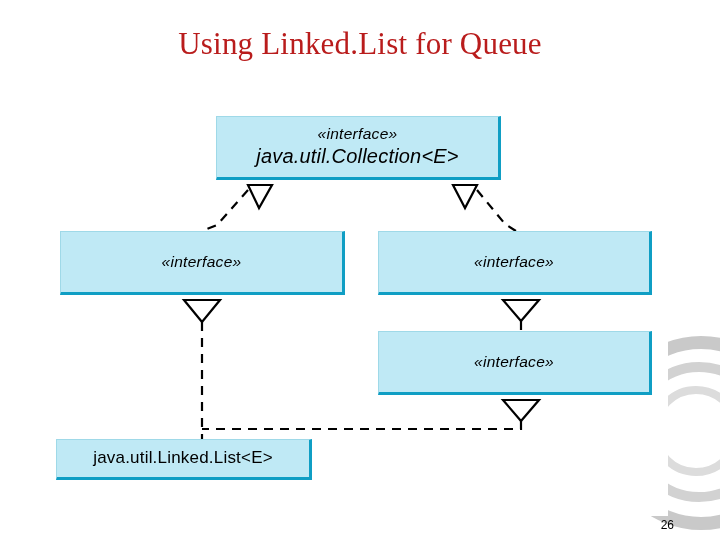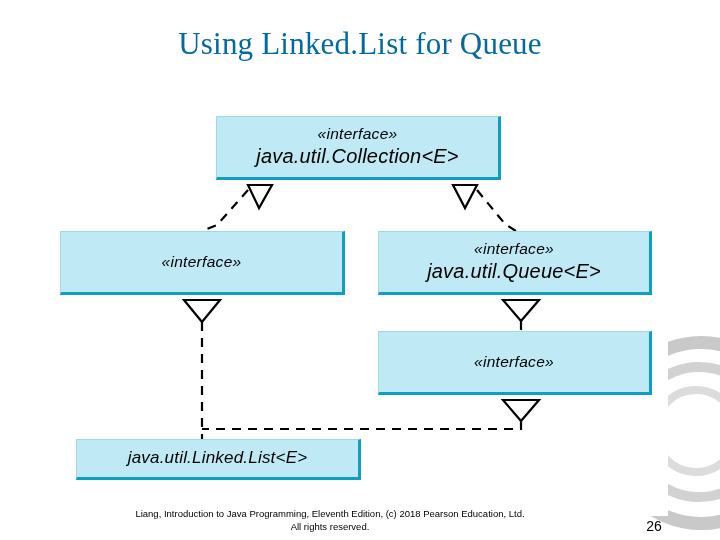--- a/index.html
+++ b/index.html
@@ -22,21 +22,21 @@
     overflow: hidden;
   }
   #title {
     position: absolute;
     left: 0;
     top: 26px;
     width: 720px;
     text-align: center;
     font-family: "Liberation Serif", serif;
     font-size: 31px;
-    color: #0369a1;
+    color: #b91c1c;
     letter-spacing: 0.2px;
     white-space: nowrap;
   }
   
   .swirl {
     position: absolute;
     border-radius: 50%;
     border-style: solid;
     border-color: #c7c7c7;
   }
@@ -99,21 +99,21 @@
     font-size: 20px;
     letter-spacing: 0.2px;
   }
   .uml-box.concrete {
     font-style: normal;
   }
   #box-collection { left: 216px; top: 116px; width: 285px; height: 64px; }
   #box-list       { left: 60px;  top: 231px; width: 285px; height: 64px; }
   #box-queue      { left: 378px; top: 231px; width: 274px; height: 64px; }
   #box-deque      { left: 378px; top: 331px; width: 274px; height: 64px; }
-  #box-linkedlist { left: 76px;  top: 439px; width: 285px; height: 41px; font-style: italic; }
+  #box-linkedlist { left: 56px;  top: 439px; width: 256px; height: 41px; }
   #box-linkedlist .name { font-size: 17px; }
 
   svg#wires {
     position: absolute;
     left: 0; top: 0;
     width: 720px;
     height: 540px;
   }
   
   #footer {
@@ -124,22 +124,22 @@
     text-align: center;
     font-size: 9.5px;
     color: #000000;
     line-height: 1.35;
   }
   #page-number {
     position: absolute;
     left: 634px;
     top: 518px;
     width: 40px;
-    text-align: center;
-    font-size: 14px;
+    text-align: right;
+    font-size: 12px;
     color: #000000;
   }
 </style>
 </head>
 <body>
 
 <div id="slide">
 
   <div id="swirl-outer" class="swirl"></div>
   <div id="swirl-mid" class="swirl"></div>
@@ -180,31 +180,26 @@
     <span class="stereo">«interface»</span>
     <span class="name">java.util.Collection&lt;E&gt;</span>
   </div>
 
   <div id="box-list" class="uml-box">
     <span class="stereo">«interface»</span>
   </div>
 
   <div id="box-queue" class="uml-box">
     <span class="stereo">«interface»</span>
-    <span class="name">java.util.Queue&lt;E&gt;</span>
   </div>
 
   <div id="box-deque" class="uml-box">
     <span class="stereo">«interface»</span>
   </div>
 
   <div id="box-linkedlist" class="uml-box concrete">
     <span class="name">java.util.Linked.List&lt;E&gt;</span>
   </div>
 
-  <div id="footer">
-    <div>Liang, Introduction to Java Programming, Eleventh Edition, (c) 2018 Pearson Education, Ltd.</div>
-    <div>All rights reserved.</div>
-  </div>
 
   <div id="page-number">26</div>
 
 </div>
 
 </body></html>

